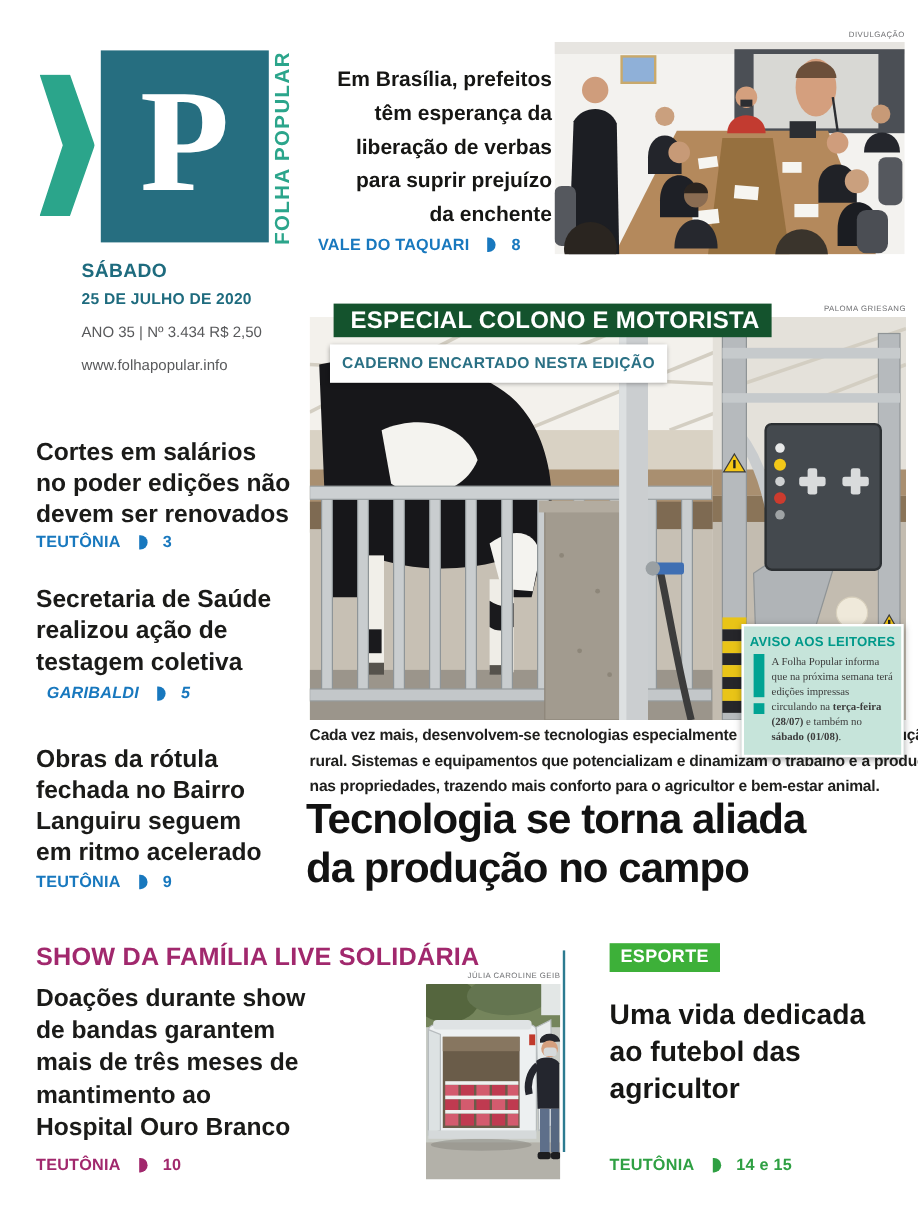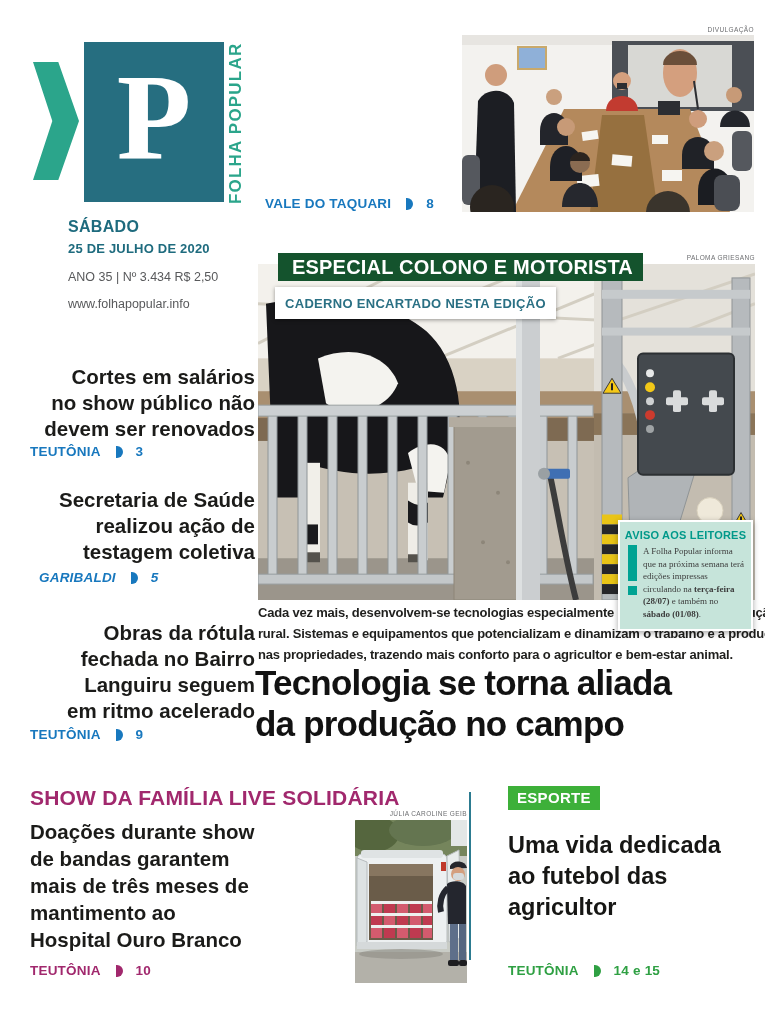--- a/index.html
+++ b/index.html
@@ -69,21 +69,21 @@
   
   .main-caption{left:258px;top:602px;width:500px;font-size:13px;font-weight:700;
     line-height:21px;letter-spacing:-.2px;color:#1f1f1d;}
   .main-caption div{white-space:nowrap;}
   .main-headline{left:255px;top:662px;width:505px;font-size:35px;font-weight:800;
     line-height:41px;letter-spacing:-.8px;color:#121212;}
   .main-headline div{white-space:nowrap;}
 
   
   .story-head{width:225px;font-size:20.5px;font-weight:700;line-height:26px;color:#1b1b19;}
-  .story-head div{white-space:nowrap;text-align:right;}
+  .story-head div{white-space:nowrap;}
   .s1h{left:30px;top:364px;} .s1k{left:30px;top:444px;}
   .s2h{left:30px;top:487px;} .s2k{left:39px;top:570px;font-style:italic;}
   .s3h{left:30px;top:620px;} .s3k{left:30px;top:727px;}
 
   
   .bl-section{left:30px;top:786px;font-size:21px;font-weight:800;color:#a1286d;letter-spacing:.2px;}
   .bl-headline{left:30px;top:818px;width:315px;font-size:20.5px;font-weight:700;
     line-height:27px;color:#1b1b19;}
   .bl-headline div{white-space:nowrap;}
   .bl-kicker{left:30px;top:963px;}
@@ -103,20 +103,27 @@
   <div class="abs logo-arrow"></div>
   <div class="abs logo-square">
     <span class="logo-letter">P</span>
   </div>
   <div class="abs logo-vert">FOLHA POPULAR</div>
   <div class="abs m-day">SÁBADO</div>
   <div class="abs m-date">25 DE JULHO DE 2020</div>
   <div class="abs m-edition">ANO 35 | Nº 3.434 R$ 2,50</div>
   <div class="abs m-site">www.folhapopular.info</div>
 
+  <div class="abs top-headline">
+    <div>Em Brasília, prefeitos</div>
+    <div>têm esperança da</div>
+    <div>liberação de verbas</div>
+    <div>para suprir prejuízo</div>
+    <div>da enchente</div>
+  </div>
   <div class="abs top-kicker kicker right c-blue">
     <span>VALE DO TAQUARI</span>
     <span class="chev"></span>
     <span>8</span>
   </div>
   <div class="abs credit credit-top">DIVULGAÇÃO</div>
 
   <div class="abs photo photo-meeting">
     <svg viewBox="0 0 292 177" width="292" height="177" xmlns="http://www.w3.org/2000/svg">
       <rect width="292" height="177" fill="#f3f2ef"></rect>
@@ -288,21 +295,21 @@
     <div>rural. Sistemas e equipamentos que potencializam e dinamizam o trabalho e a produção</div>
     <div>nas propriedades, trazendo mais conforto para o agricultor e bem-estar animal.</div>
   </div>
   <div class="abs main-headline">
     <div>Tecnologia se torna aliada</div>
     <div>da produção no campo</div>
   </div>
 
   <div class="abs story-head s1h">
     <div>Cortes em salários</div>
-    <div>no show público não</div>
+    <div>no poder edições não</div>
     <div>devem ser renovados</div>
   </div>
   <div class="abs s1k kicker c-blue">
     <span>TEUTÔNIA</span>
     <span class="chev"></span>
     <span>3</span>
   </div>
 
   <div class="abs story-head s2h">
     <div>Secretaria de Saúde</div>

